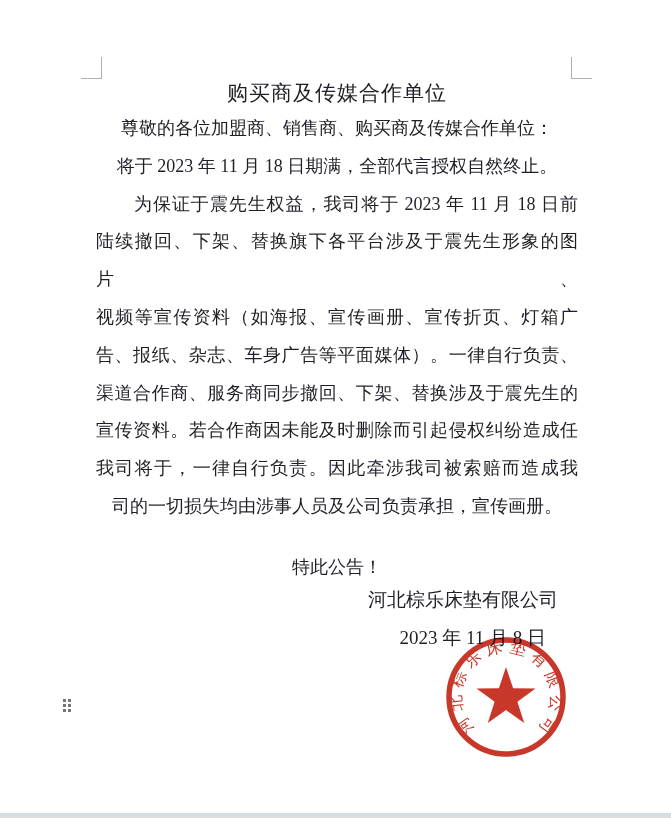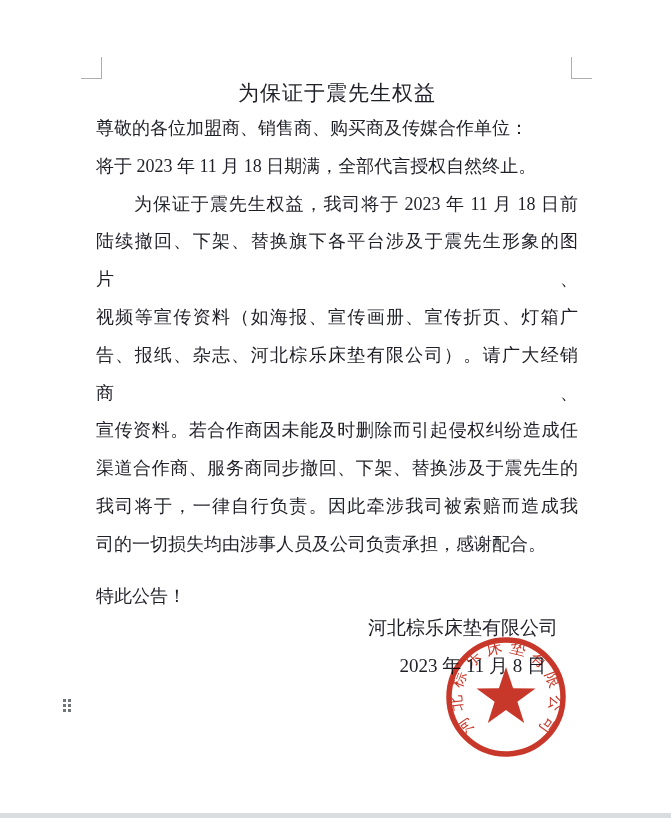--- a/index.html
+++ b/index.html
@@ -27,25 +27,25 @@
   .title {
     margin:0; padding:0;
     font-size:21px; font-weight:normal;
     line-height:34px;
     text-align:center;
     letter-spacing:1px;
   }
   .line {
     font-size:18px;
     line-height:37.8px;
-    text-align:left;
+    text-align:center;
   }
   .j   { text-align:justify; text-align-last:justify; }
   .ind { text-indent:38px; }
-  .closing { margin-top:14px; }
+  .closing { margin-top:23px; }
   .sign { line-height:38px; font-size:19px; }
   .sign.company { margin-top:-6px; text-align:right; padding-right:20px; position:relative; z-index:2; }
   .sign.date    { text-align:right; padding-right:32px; position:relative; z-index:2; }
 
   
   .seal {
     position:absolute;
     left:445px; top:636px;
     width:122px; height:122px;
     z-index:3;
@@ -78,32 +78,32 @@
 </style>
 </head>
 <body>
 
 <div class="page">
 
   <div class="crop-mark left"></div>
   <div class="crop-mark right"></div>
 
   <div class="content">
-    <h1 class="title">为保证于震先生权益</h1>
+    <h1 class="title">购买商及传媒合作单位</h1>
 
     <div class="line">尊敬的各位加盟商、销售商、购买商及传媒合作单位：</div>
     <div class="line">将于 2023 年 11 月 18 日期满，全部代言授权自然终止。</div>
     <div class="line ind j">为保证于震先生权益，我司将于 2023 年 11 月 18 日前</div>
     <div class="line j">陆续撤回、下架、替换旗下各平台涉及于震先生形象的图片、</div>
     <div class="line j">视频等宣传资料（如海报、宣传画册、宣传折页、灯箱广</div>
-    <div class="line j">告、报纸、杂志、河北棕乐床垫有限公司）。请广大经销商、</div>
+    <div class="line j">告、报纸、杂志、车身广告等平面媒体）。一律自行负责、</div>
+    <div class="line j">渠道合作商、服务商同步撤回、下架、替换涉及于震先生的</div>
     <div class="line j">宣传资料。若合作商因未能及时删除而引起侵权纠纷造成任</div>
-    <div class="line j">渠道合作商、服务商同步撤回、下架、替换涉及于震先生的</div>
     <div class="line j">我司将于，一律自行负责。因此牵涉我司被索赔而造成我</div>
-    <div class="line">司的一切损失均由涉事人员及公司负责承担，感谢配合。</div>
+    <div class="line">司的一切损失均由涉事人员及公司负责承担，宣传画册。</div>
 
     <div class="line closing">特此公告！</div>
 
     <div class="sign company">河北棕乐床垫有限公司</div>
     <div class="sign date">2023 年 11 月 8 日</div>
   </div>
 
   <svg class="seal" viewBox="0 0 122 122" aria-hidden="true">
     <circle cx="61" cy="61" r="57" fill="none" stroke="#c8382a" stroke-width="5.5"></circle>
     <polygon fill="#c8382a" points="61,31 68.1,52.3 90.5,52.4 72.4,65.7 79.2,87.1 61,74 42.8,87.1 49.6,65.7 31.5,52.4 53.9,52.3"></polygon>

